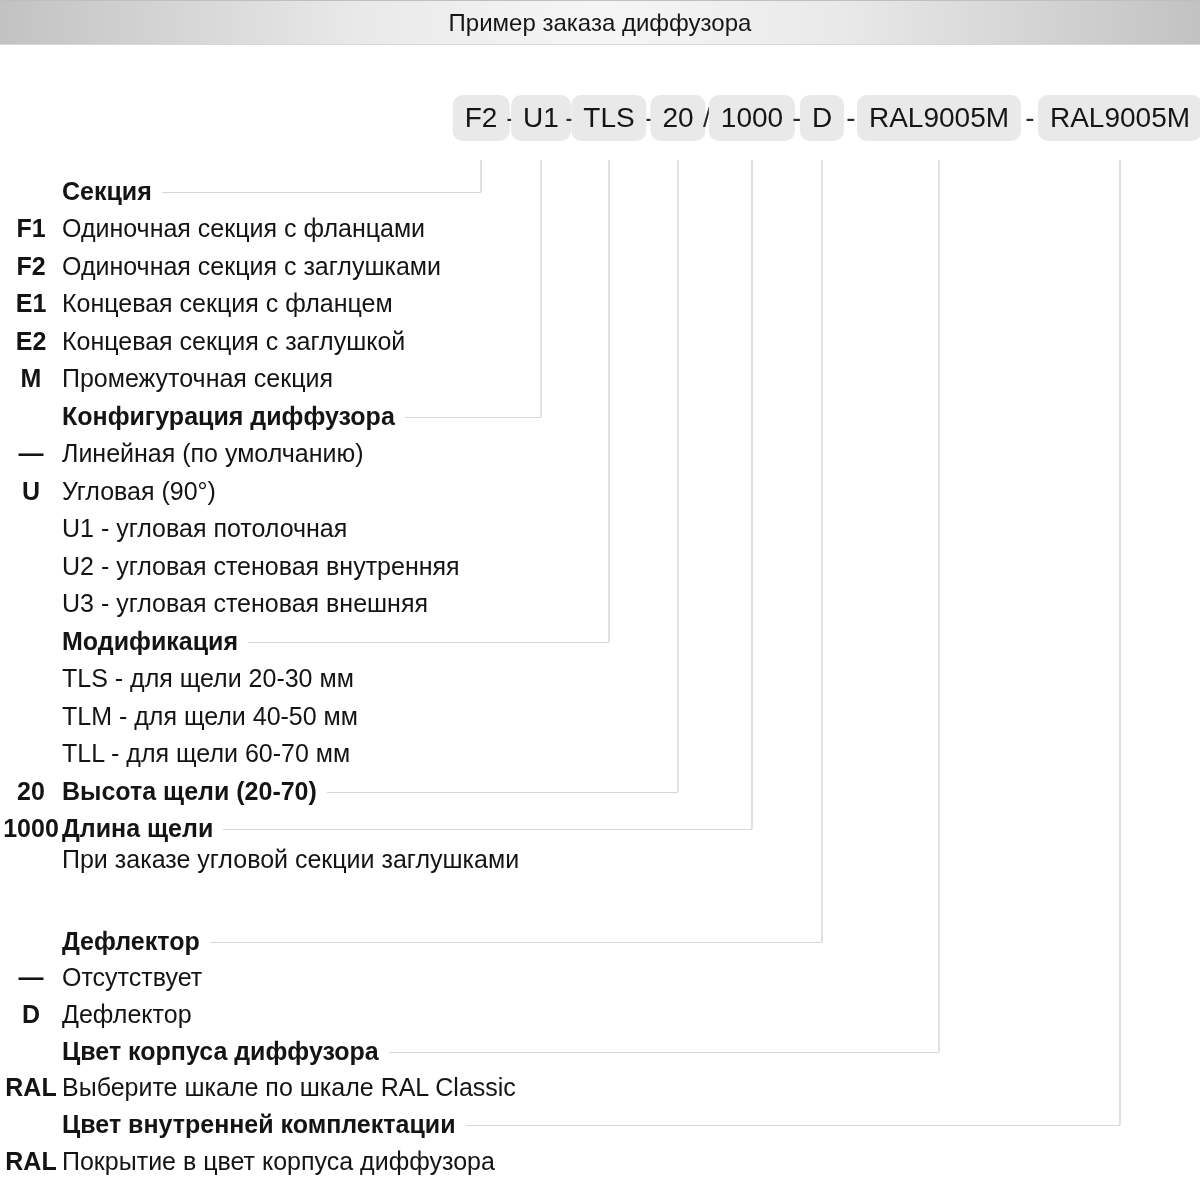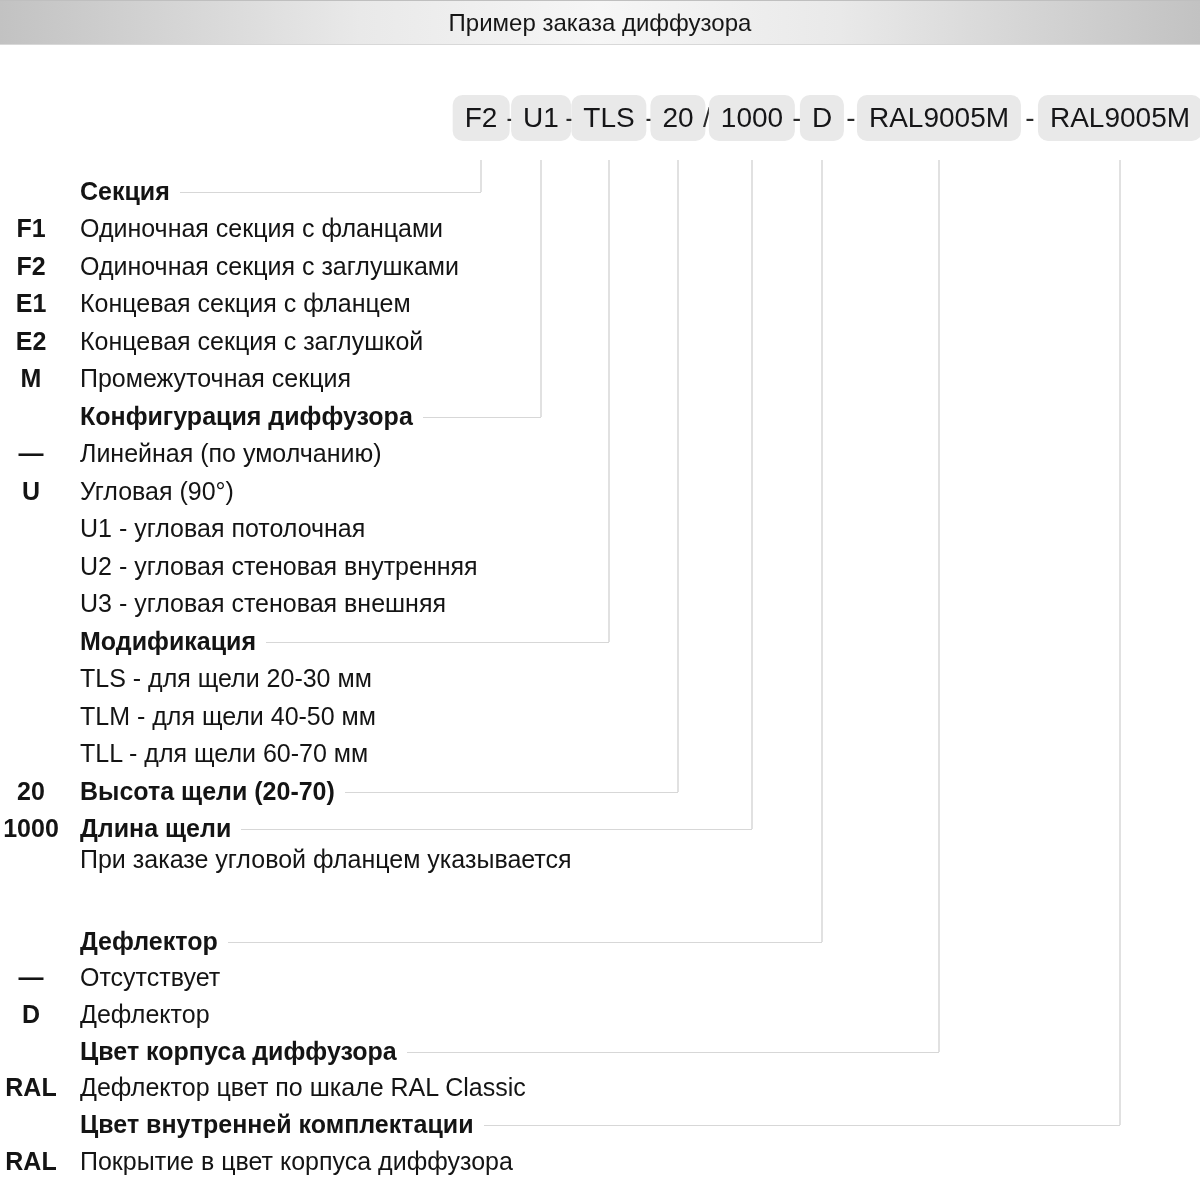--- a/index.html
+++ b/index.html
@@ -74,21 +74,21 @@
     align-items: center;
     font-size: 25px;
     white-space: nowrap;
   }
   .row .code {
     width: 62px;
     flex: 0 0 62px;
     text-align: center;
     font-weight: 700;
   }
-  .row .label { margin-left: 18px; }
+  .row .label { }
   .row.hdr .label { font-weight: 700; }
   .row .lead {
     flex: 1 1 auto;
     height: 0;
     border-top: 1.5px solid #d7d7d7;
     margin-left: 10px;
     align-self: center;
     margin-top: 2px;
   }
 </style>
@@ -202,21 +202,21 @@
     <span class="label">Высота щели (20-70)</span>
     <span class="lead"></span>
   </div>
   <div class="row hdr" style="top:809px; width:752px">
     <span class="code">1000</span>
     <span class="label">Длина щели</span>
     <span class="lead"></span>
   </div>
   <div class="row" style="top:844px; height:30px">
     <span class="code"></span>
-    <span class="label">При заказе угловой фланцем указывается</span>
+    <span class="label">При заказе угловой секции заглушками</span>
   </div>
   <div class="row hdr" style="top:922px; width:822px">
     <span class="code"></span>
     <span class="label">Дефлектор</span>
     <span class="lead"></span>
   </div>
   <div class="row" style="top:958px">
     <span class="code">—</span>
     <span class="label">Отсутствует</span>
   </div>
@@ -224,21 +224,21 @@
     <span class="code">D</span>
     <span class="label">Дефлектор</span>
   </div>
   <div class="row hdr" style="top:1032px; width:939px">
     <span class="code"></span>
     <span class="label">Цвет корпуса диффузора</span>
     <span class="lead"></span>
   </div>
   <div class="row" style="top:1068px">
     <span class="code">RAL</span>
-    <span class="label">Дефлектор цвет по шкале RAL Classic</span>
+    <span class="label">Выберите шкале по шкале RAL Classic</span>
   </div>
   <div class="row hdr" style="top:1105px; width:1120px">
     <span class="code"></span>
     <span class="label">Цвет внутренней комплектации</span>
     <span class="lead"></span>
   </div>
   <div class="row" style="top:1142px">
     <span class="code">RAL</span>
     <span class="label">Покрытие в цвет корпуса диффузора</span>
   </div>

